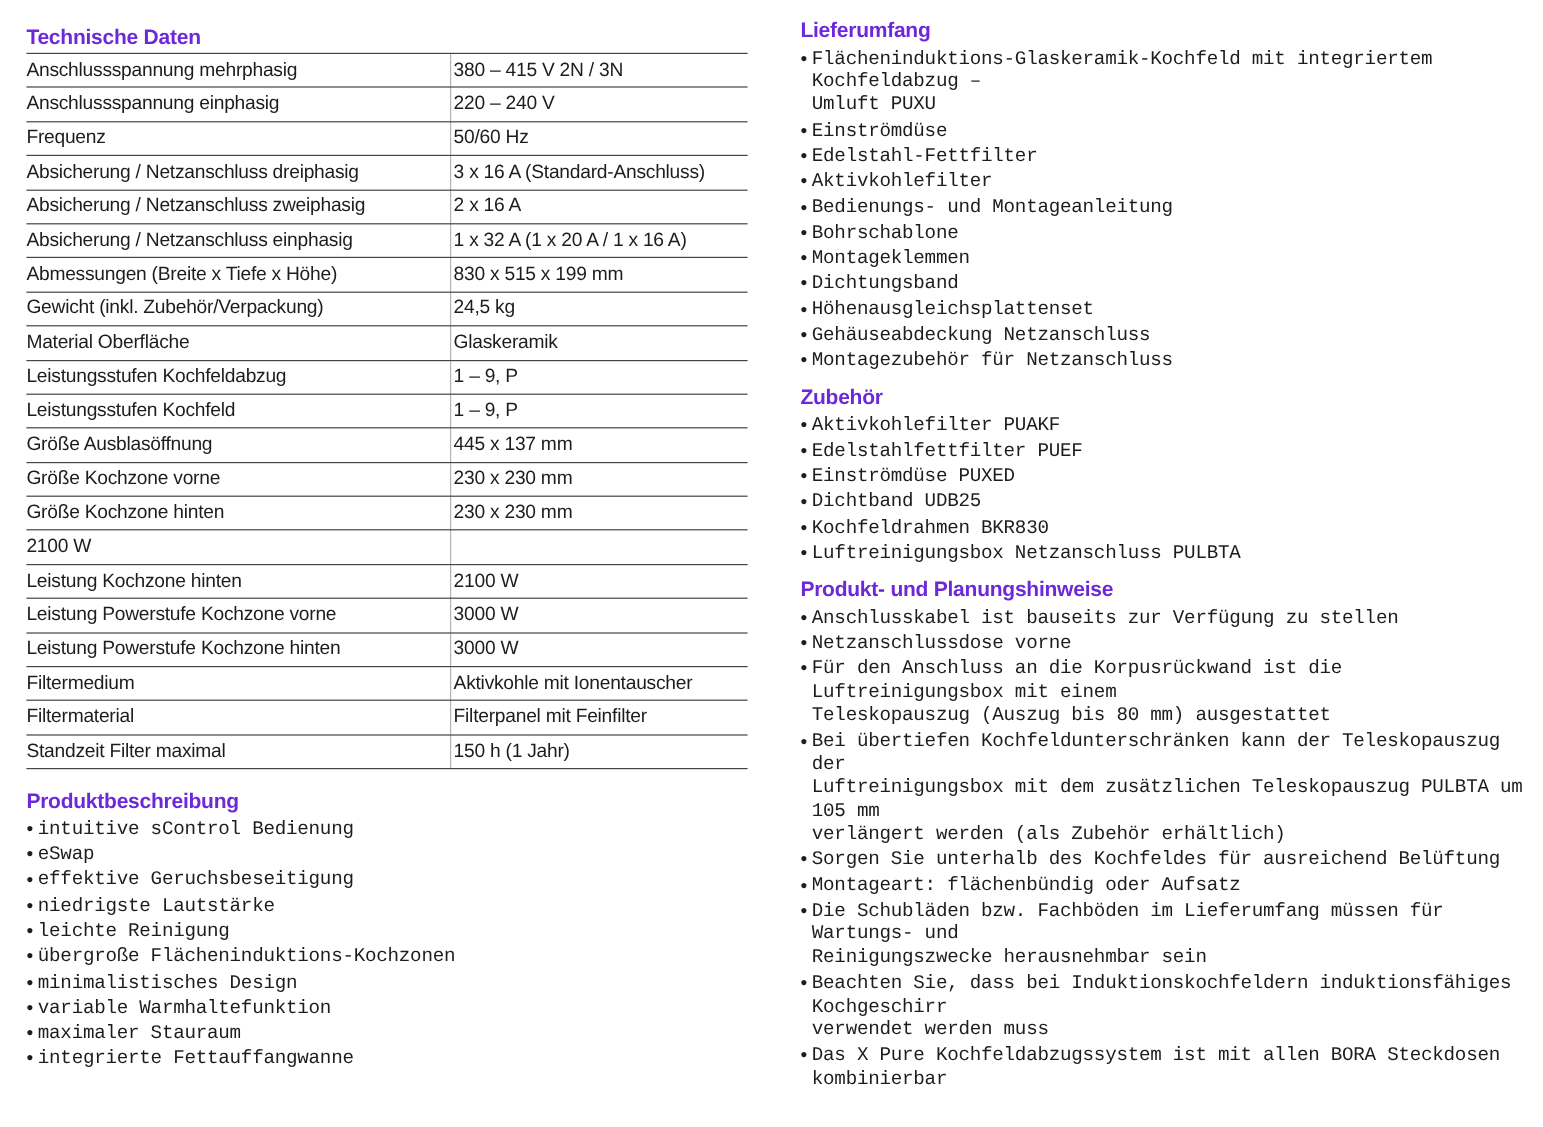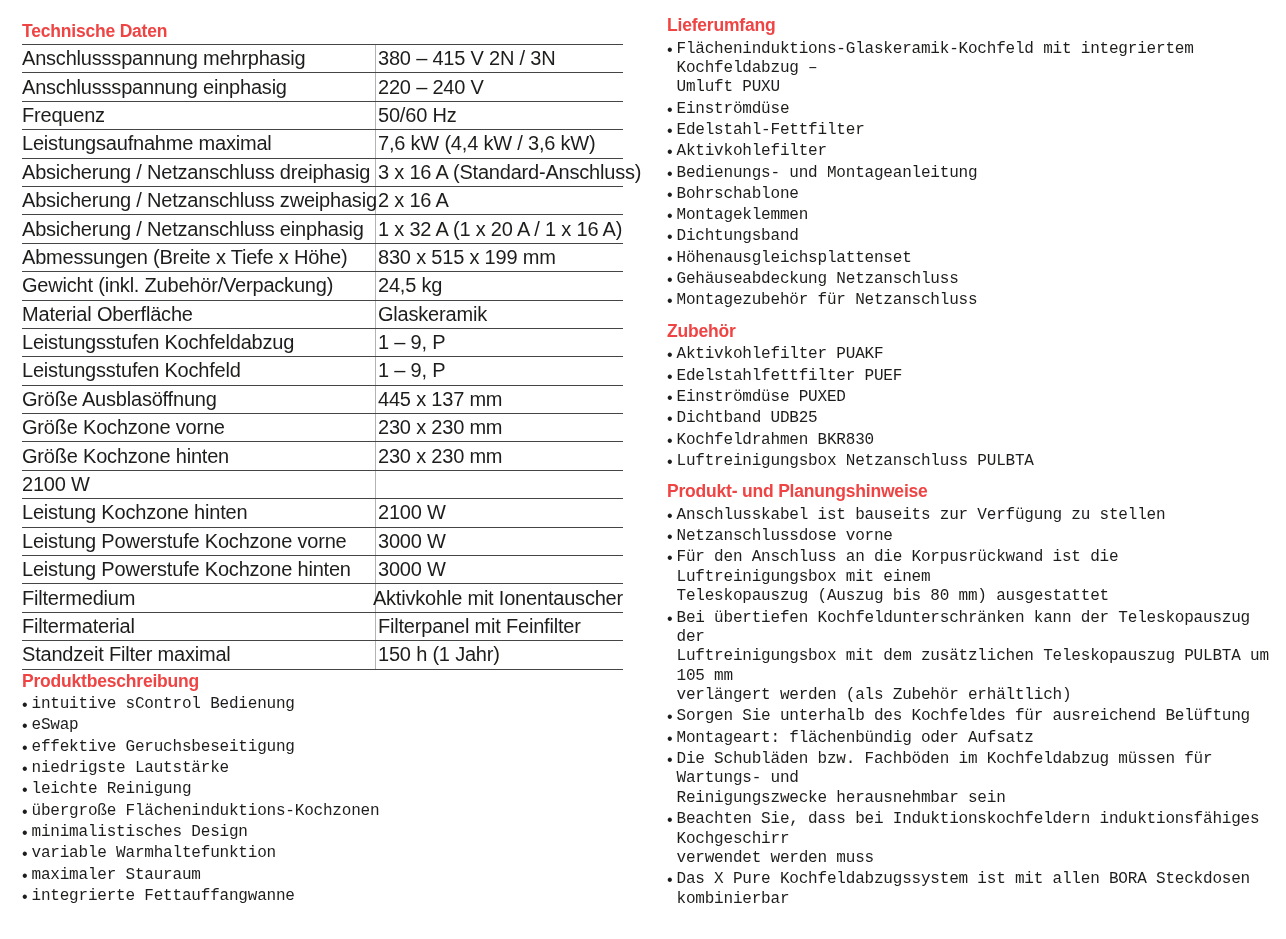--- a/index.html
+++ b/index.html
@@ -12,49 +12,49 @@
     letter-spacing:-0.2px;
     overflow:hidden;
   }
 
   .col-left  { position:absolute; left:22px;  top:20px; width:601px; }
   .col-right { position:absolute; left:667px; top:14px; width:608px; }
 
   .section-title {
     font-size:17.5px;
     font-weight:700;
-    color:#ef4444;
+    color:#6d28d9;
     line-height:23px;
     white-space:nowrap;
   }
 
   
   .spec-table { position:relative; margin-top:1px; border-top:1.4px solid #454545; }
   .vline {
     position:absolute; left:353px; top:0; bottom:0; width:1px;
     background:#b3b3b2;
   }
   .trow {
     position:relative;
     display:flex; align-items:center;
     height:28.4px;
     border-bottom:1.4px solid #454545;
-    font-size:20px;
+    font-size:16px;
   }
   .tlabel { width:356px; padding-right:10px; white-space:nowrap; }
   .tvalue { flex:1; white-space:nowrap; }
 
   
   .bullets { margin-top:2.6px; }
   .li { display:flex; font-size:16px; line-height:19.4px; margin-bottom:1.9px; }
   .li:last-child { margin-bottom:0; }
   .dot { width:9.5px; flex:none; }
   .litext { white-space:pre-line;font-family:Liberation Mono, monospace; }
 
-  .pb-title { }
+  .pb-title { margin-top:15px; }
   .rsection-title { margin-top:9px; }
 </style>
 </head>
 <body>
 
 <div class="col-left">
 
   <div class="section-title">Technische Daten</div>
 
   <div class="spec-table">
@@ -66,24 +66,20 @@
       </div>
     <div class="trow">
         <div class="tlabel">Anschlussspannung einphasig</div>
         <div class="tvalue">220 – 240 V</div>
       </div>
     <div class="trow">
         <div class="tlabel">Frequenz</div>
         <div class="tvalue">50/60 Hz</div>
       </div>
     <div class="trow">
-        <div class="tlabel">Leistungsaufnahme maximal</div>
-        <div class="tvalue">7,6 kW (4,4 kW / 3,6 kW)</div>
-      </div>
-    <div class="trow">
         <div class="tlabel">Absicherung / Netzanschluss dreiphasig</div>
         <div class="tvalue">3 x 16 A (Standard-Anschluss)</div>
       </div>
     <div class="trow">
         <div class="tlabel">Absicherung / Netzanschluss zweiphasig</div>
         <div class="tvalue">2 x 16 A</div>
       </div>
     <div class="trow">
         <div class="tlabel">Absicherung / Netzanschluss einphasig</div>
         <div class="tvalue">1 x 32 A (1 x 20 A / 1 x 16 A)</div>
@@ -297,21 +293,21 @@
     <div class="li">
         <span class="dot">•</span>
         <span class="litext">Sorgen Sie unterhalb des Kochfeldes für ausreichend Belüftung</span>
       </div>
     <div class="li">
         <span class="dot">•</span>
         <span class="litext">Montageart: flächenbündig oder Aufsatz</span>
       </div>
     <div class="li">
         <span class="dot">•</span>
-        <span class="litext">Die Schubläden bzw. Fachböden im Kochfeldabzug müssen für Wartungs- und
+        <span class="litext">Die Schubläden bzw. Fachböden im Lieferumfang müssen für Wartungs- und
 Reinigungszwecke herausnehmbar sein</span>
       </div>
     <div class="li">
         <span class="dot">•</span>
         <span class="litext">Beachten Sie, dass bei Induktionskochfeldern induktionsfähiges Kochgeschirr
 verwendet werden muss</span>
       </div>
     <div class="li">
         <span class="dot">•</span>
         <span class="litext">Das X Pure Kochfeldabzugssystem ist mit allen BORA Steckdosen kombinierbar</span>

